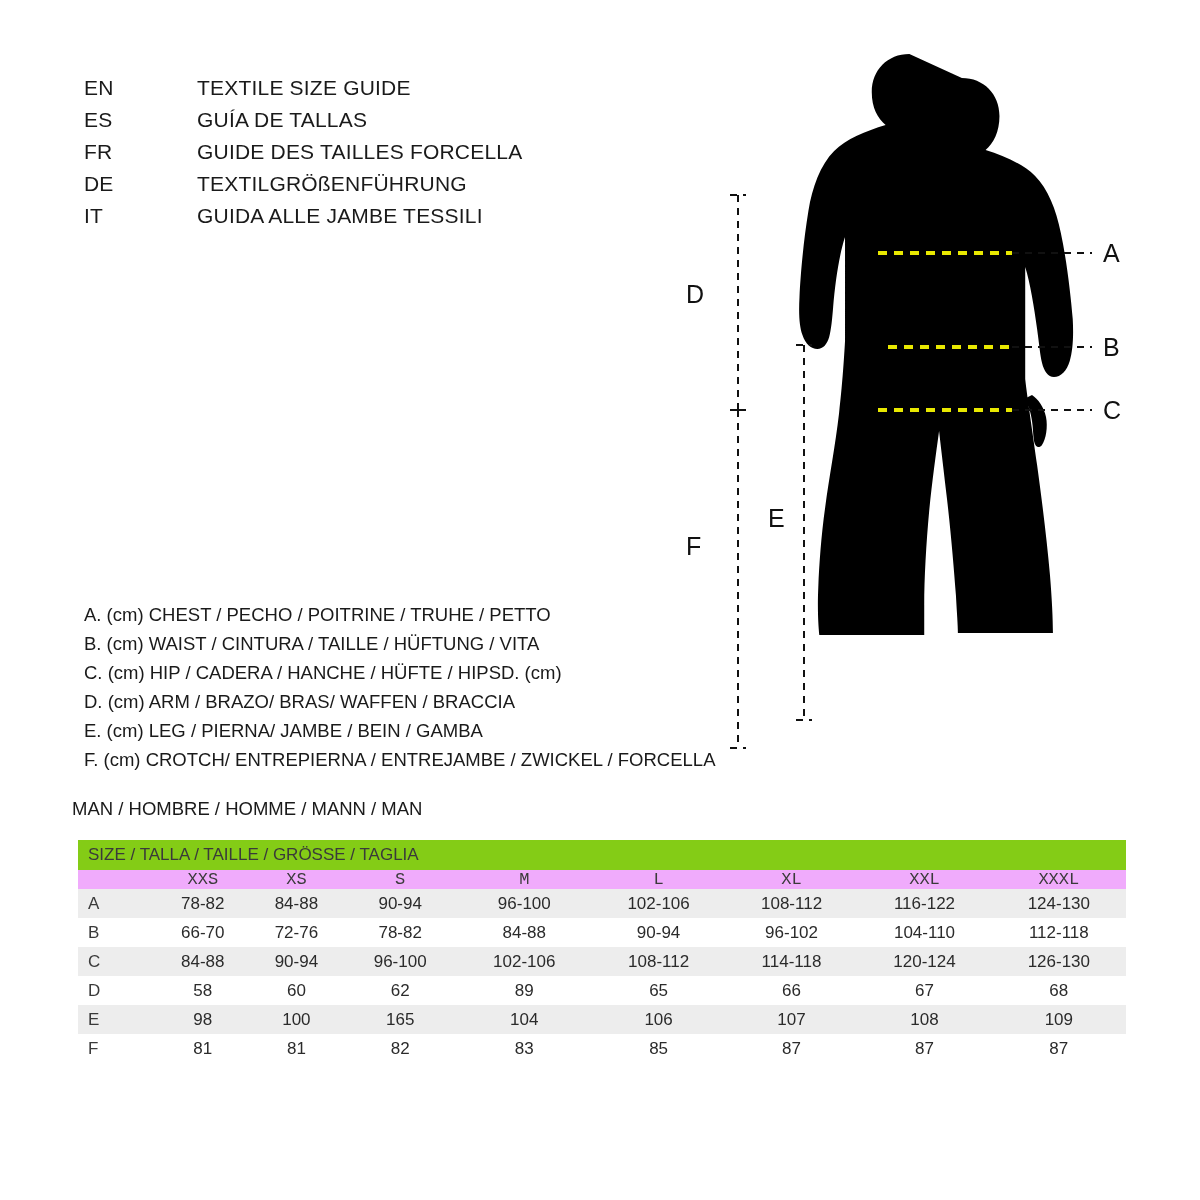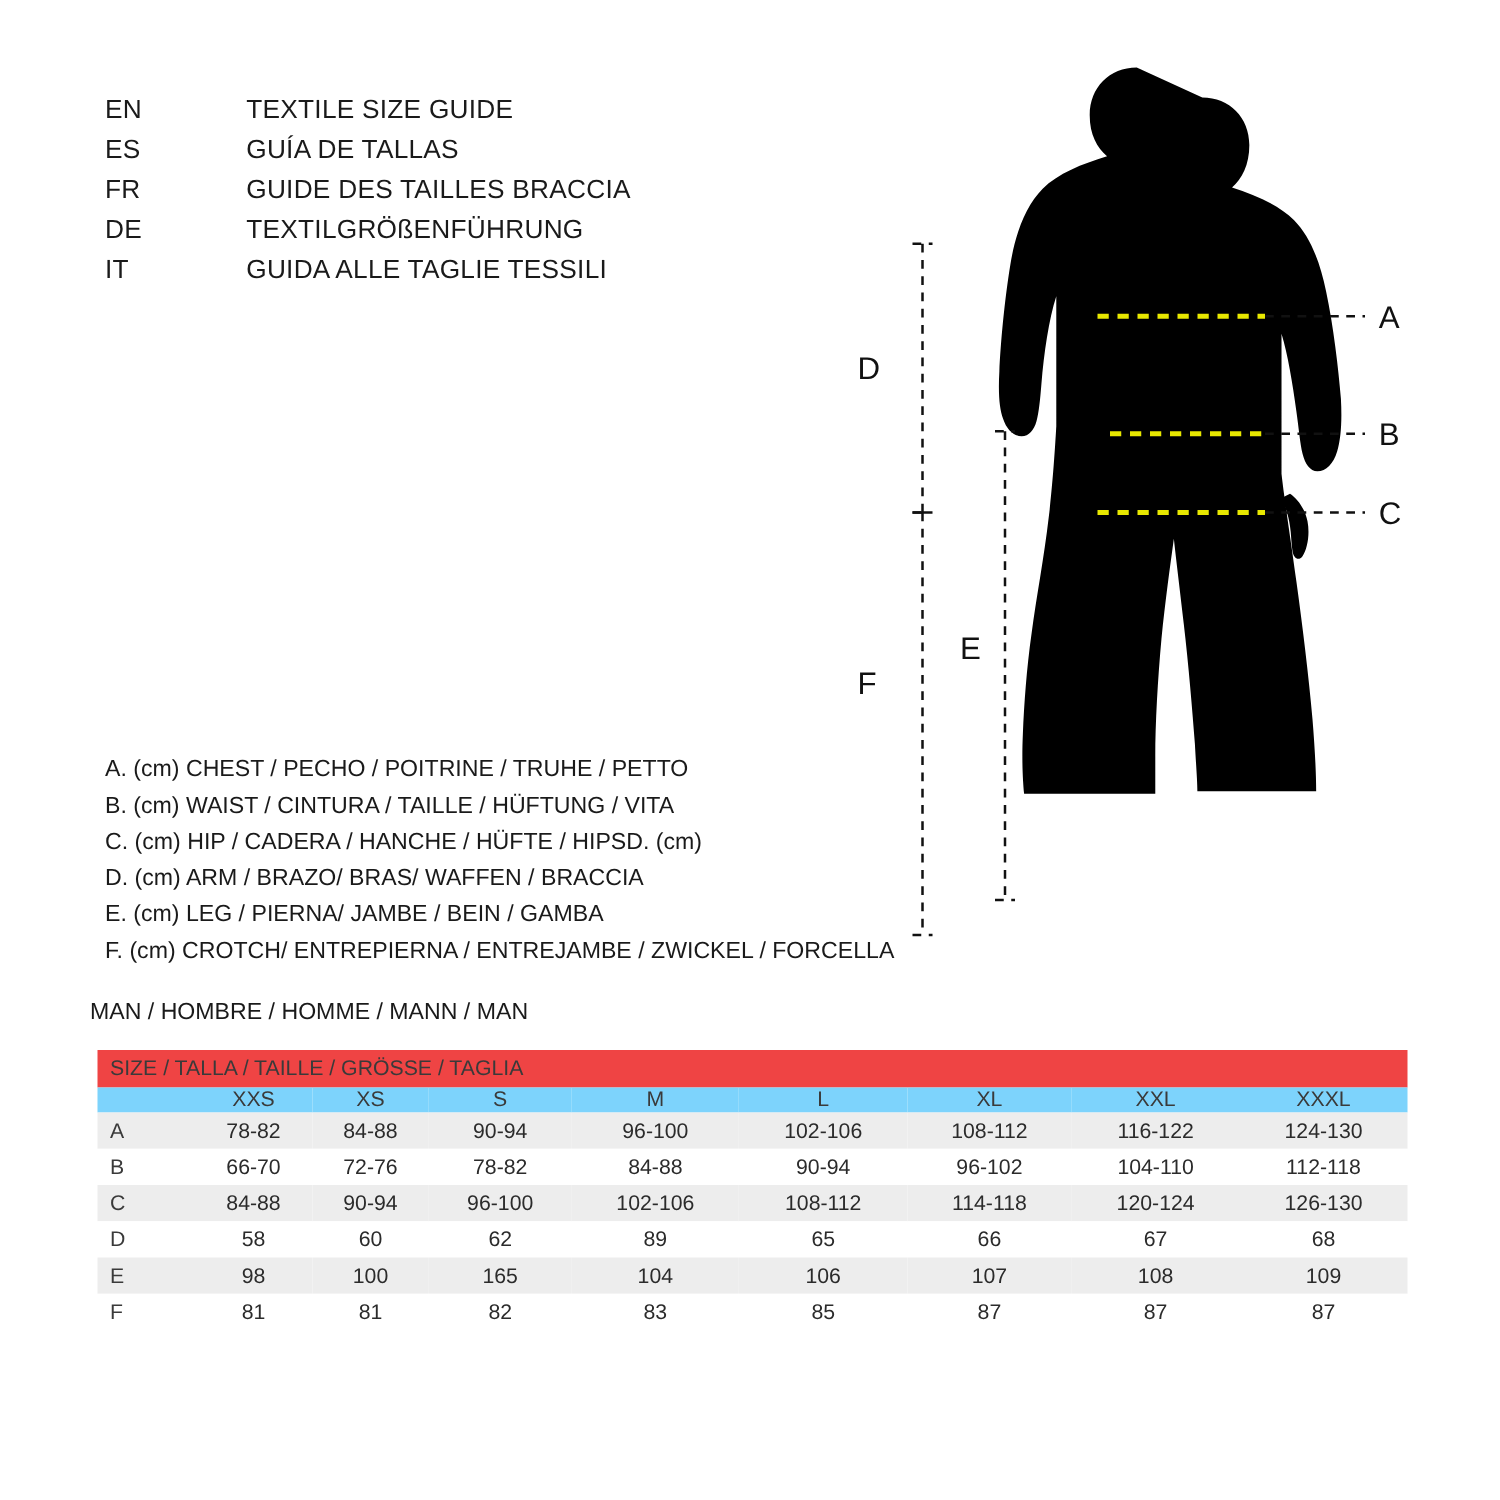--- a/index.html
+++ b/index.html
@@ -84,31 +84,32 @@
     font-size: 17px;
   }
   .size-table td, .size-table th {
     padding: 0;
     height: 29px;
     text-align: center;
     font-weight: normal;
     color: #2b2b2b;
   }
   .size-table .hdr-row td {
-    background: #ef4444;
+    background: #84cc16;
     text-align: left;
     padding-left: 10px;
     height: 30px;
     color: #3a3a3a;
     font-size: 17px;
   }
   .size-table .col-row td {
-    background: #7dd3fc;
+    background: #f0abfc;
     color: #3a3a3a;
     height: 17px;
+    font-family: Liberation Mono, monospace;
   }
   .size-table tbody tr.shade td {
     background: #ededed;
   }
   .size-table tbody tr.plain td {
     background: #ffffff;
   }
   .size-table td.rowlabel {
     text-align: left;
     padding-left: 10px;
@@ -124,29 +125,29 @@
   <div class="title-row">
     <span class="title-lang">EN</span>
     <span class="title-text">TEXTILE SIZE GUIDE</span>
   </div>
   <div class="title-row">
     <span class="title-lang">ES</span>
     <span class="title-text">GUÍA DE TALLAS</span>
   </div>
   <div class="title-row">
     <span class="title-lang">FR</span>
-    <span class="title-text">GUIDE DES TAILLES BRACCIA</span>
+    <span class="title-text">GUIDE DES TAILLES FORCELLA</span>
   </div>
   <div class="title-row">
     <span class="title-lang">DE</span>
     <span class="title-text">TEXTILGRÖßENFÜHRUNG</span>
   </div>
   <div class="title-row">
     <span class="title-lang">IT</span>
-    <span class="title-text">GUIDA ALLE TAGLIE TESSILI</span>
+    <span class="title-text">GUIDA ALLE JAMBE TESSILI</span>
   </div>
 </div>
 
 <div class="figure-area">
   <svg width="500" height="740" viewBox="0 0 500 740" xmlns="http://www.w3.org/2000/svg">
 
     <g>
       <path fill="#000000" d="
         M262,14
         c-22,0 -38,16 -38,38

